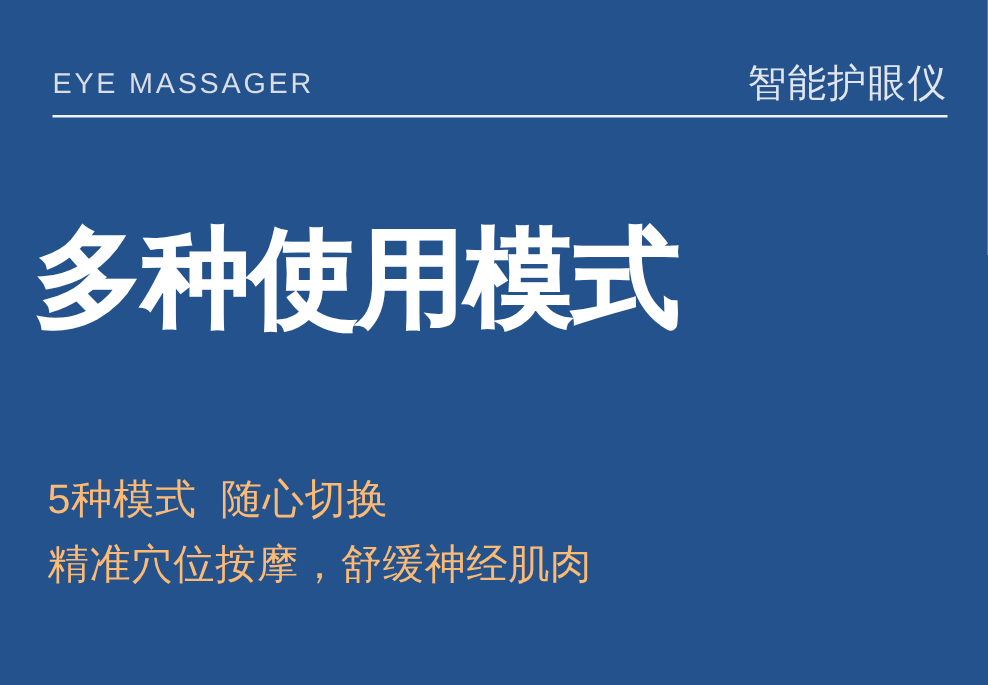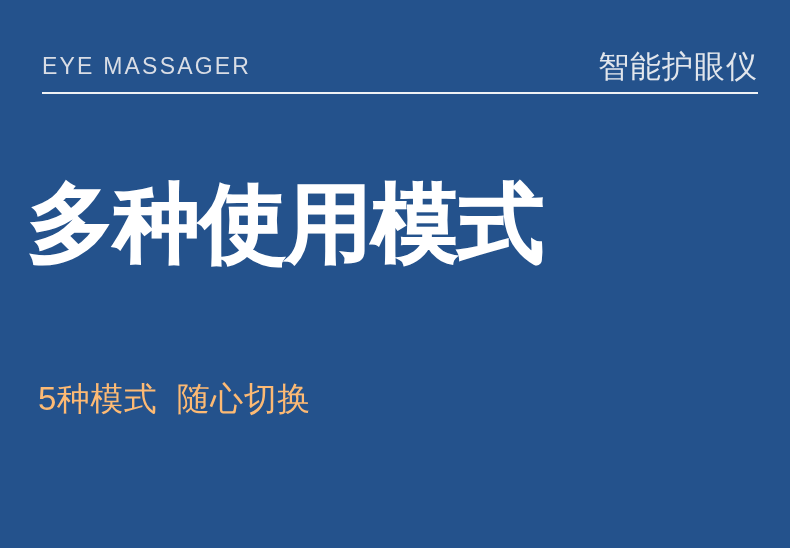--- a/index.html
+++ b/index.html
@@ -110,15 +110,16 @@
   </div>
 
   <div id="header-divider" style="background: rgb(238, 241, 245);"></div>
 
   <div id="headline">
     <div class="headline-line">多种使用模式</div>
   </div>
 
   <div id="subtitle">
     <div class="subtitle-line">5种模式  随心切换</div>
+    <div class="subtitle-line">精准穴位按摩，舒缓神经肌肉</div>
   </div>
 
 </div>
 
 </body></html>

